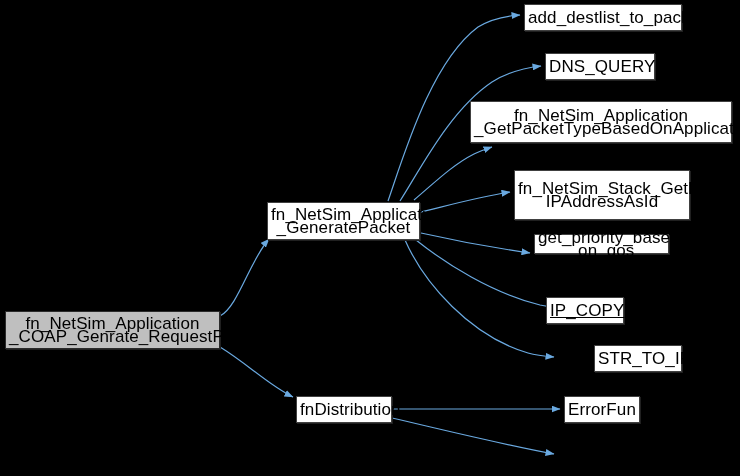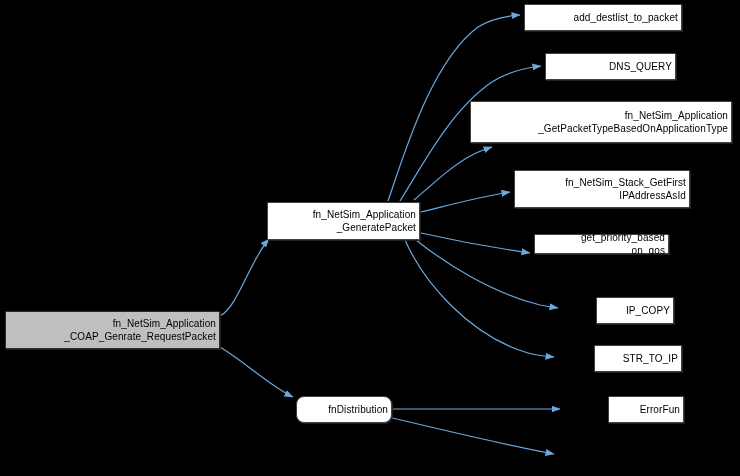--- a/index.html
+++ b/index.html
@@ -10,26 +10,26 @@
     overflow:hidden;
     font-family:"Liberation Sans", sans-serif;
   }
   #edges{position:absolute;left:0;top:0;width:740px;height:476px;}
   .node{
     position:absolute;
     box-sizing:border-box;
     display:flex;
     align-items:center;
     justify-content:center;
-    text-align:right;
+    text-align:center;
     background:#ffffff;
     border:1px solid #404040;
     box-shadow:1px 1px 0 0 #202020;
     color:#000000;
-    font-size:10px;
+    font-size:17px;
     line-height:13.5px;
     letter-spacing:0.1px;
     white-space:pre-line;
     padding:0 3px;
   }
   .node.current{
     background:#bfbfbf;
     border:1px solid #2b2b2b;
   }
   .node .lbl{display:block;width:100%;}
@@ -78,52 +78,52 @@
 
   <div class="node" style="left:267px;top:202px;width:153px;height:38px;">
     <span class="lbl">fn_NetSim_Application
 _GeneratePacket</span>
   </div>
 
   <div class="node" style="left:524px;top:4px;width:158px;height:27px;">
     <span class="lbl">add_destlist_to_packet</span>
   </div>
 
-  <div class="node" style="left:545px;top:53px;width:131px;height:27px;">
+  <div class="node" style="left:545px;top:53px;width:110px;height:27px;">
     <span class="lbl">DNS_QUERY</span>
   </div>
 
   <div class="node" style="left:470px;top:101px;width:262px;height:42px;">
     <span class="lbl">fn_NetSim_Application
 _GetPacketTypeBasedOnApplicationType</span>
   </div>
 
-  <div class="node" style="left:514px;top:170px;width:176px;height:38px;">
+  <div class="node" style="left:514px;top:170px;width:176px;height:50px;">
     <span class="lbl">fn_NetSim_Stack_GetFirst
 IPAddressAsId</span>
   </div>
 
   <div class="node" style="left:534px;top:234px;width:135px;height:20px;">
     <span class="lbl">get_priority_based
 _on_qos</span>
   </div>
 
-  <div class="node" style="left:596px;top:297px;width:78px;height:27px;">
+  <div class="node" style="left:546px;top:297px;width:78px;height:27px;text-decoration:underline;">
     <span class="lbl">IP_COPY</span>
   </div>
 
   <div class="node" style="left:558px;top:345px;width:88px;height:27px;margin-left:36px;">
     <span class="lbl">STR_TO_IP</span>
   </div>
 
-  <div class="node" style="left:296px;top:396px;width:96px;height:27px;border-radius:8px;">
+  <div class="node" style="left:296px;top:396px;width:96px;height:27px;">
     <span class="lbl">fnDistribution</span>
   </div>
 
-  <div class="node" style="left:564px;top:396px;width:76px;height:27px;margin-left:44px;">
+  <div class="node" style="left:564px;top:396px;width:76px;height:27px;">
     <span class="lbl">ErrorFun</span>
   </div>
 
   <div class="node" style="left:558px;top:443px;width:92px;height:27px;margin-top:36px;">
     <span class="lbl">fnRandomNo</span>
   </div>
 
 </div>
 
 </body></html>

